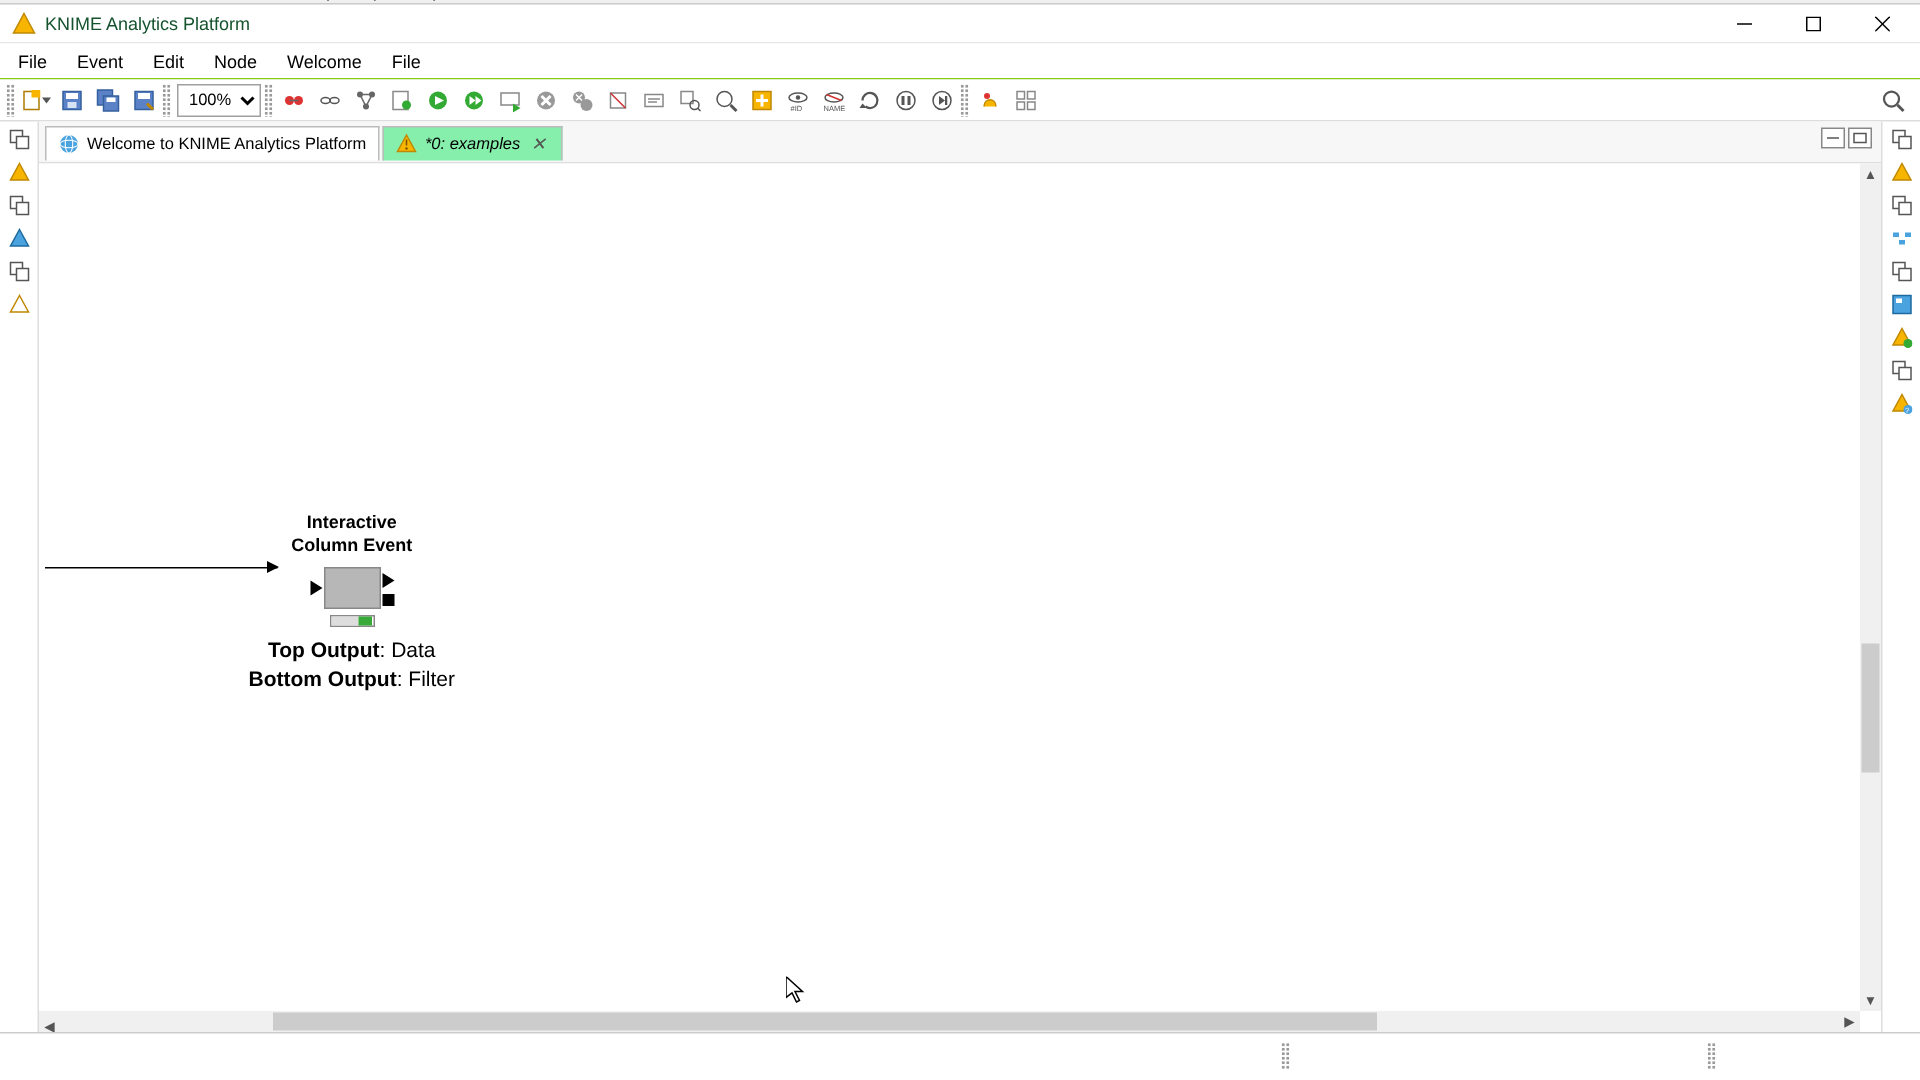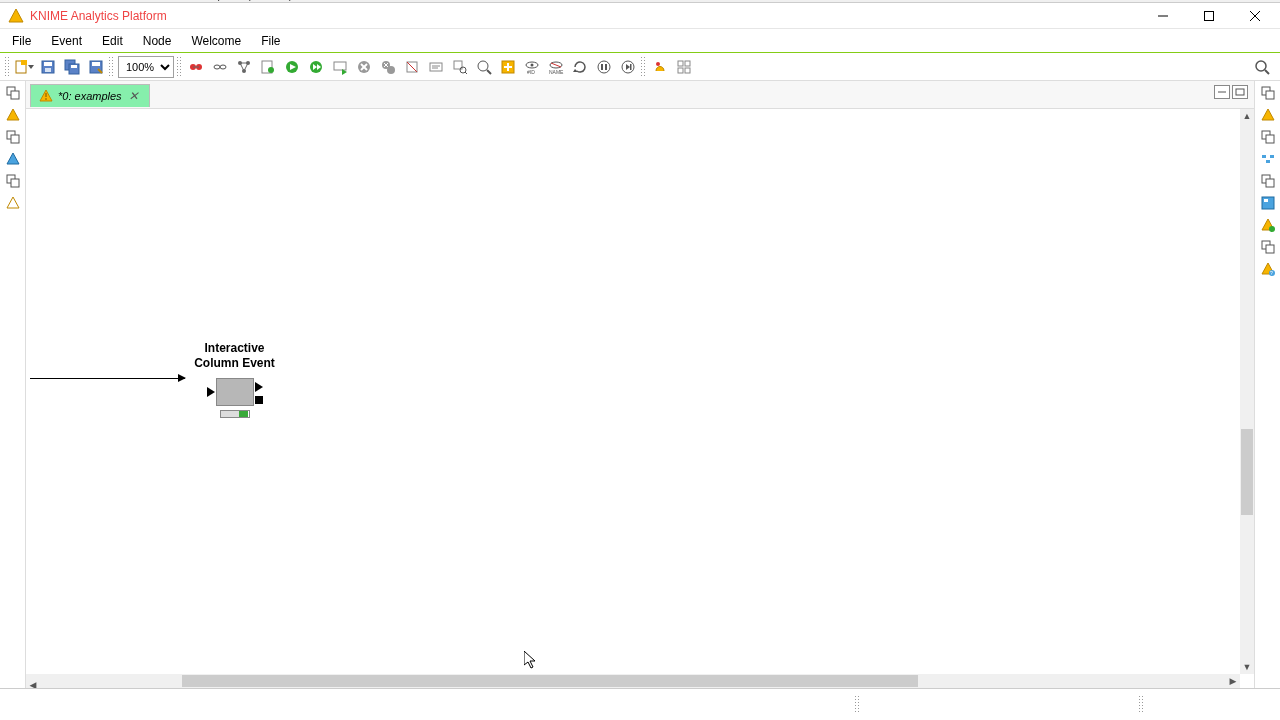--- a/index.html
+++ b/index.html
@@ -5,21 +5,21 @@
 * { margin:0; padding:0; box-sizing:border-box; font-family:"Segoe UI",Tahoma,sans-serif; }
 body { background:#fff; width:1280px; height:720px; overflow:hidden; position:relative; }
 
 
 .crumb-peek { height:3px; background:#f0f0f0; border-bottom:1px solid #ccc; position:relative; overflow:hidden; }
 .crumb-peek span { position:absolute; top:-13px; font-size:12px; color:#444; }
 
 
 .titlebar { height:26px; background:#fff; display:flex; align-items:center; padding:0 2px 0 8px; border-bottom:1px solid #e6e6e6; }
 .titlebar .app-icon { width:16px; height:16px; margin-right:6px; }
-.titlebar .title { font-size:12px; color:#ef4444; flex:0 0 auto; }
+.titlebar .title { font-size:12px; color:#14532d; flex:0 0 auto; }
 .titlebar .spacer { flex:1; }
 .win-btn { width:46px; height:26px; display:flex; align-items:center; justify-content:center; cursor:default; }
 
 
 .menubar { height:24px; display:flex; align-items:center; padding:0 2px; background:#fff; border-bottom:1px solid #84cc16; }
 .menubar .mitem { padding:3px 10px; font-size:12px; color:#000; cursor:default; }
 
 
 .toolbar { height:28px; display:flex; align-items:center; padding:0 4px; background:#fff; border-bottom:1px solid #ddd; position:relative; }
 .toolbar .grip { width:6px; height:22px; background-image:radial-gradient(#999 1px, transparent 1px); background-size:3px 3px; margin-right:2px; }
@@ -339,20 +339,28 @@
       </div>
     <div class="minview">
         <svg width="14" height="14">
           <polygon points="7,1 13,12 1,12" fill="#fff" stroke="#c08800"></polygon>
         </svg>
       </div>
   </div>
 
   <div class="editor">
     <div class="tabrow">
+      <div class="etab">
+        <svg width="14" height="14">
+            <circle cx="7" cy="7" r="6" fill="#4aa3df"></circle>
+            <ellipse cx="7" cy="7" rx="6" ry="2.5" fill="none" stroke="#fff" stroke-width="0.7"></ellipse>
+            <ellipse cx="7" cy="7" rx="2.5" ry="6" fill="none" stroke="#fff" stroke-width="0.7"></ellipse>
+          </svg>
+        <span>Welcome to KNIME Analytics Platform</span>
+      </div>
       <div class="etab dirty">
         <svg width="14" height="14">
             <polygon points="7,1 13,12 1,12" fill="#f7b500" stroke="#c08800"></polygon>
             <line x1="7" y1="4" x2="7" y2="8" stroke="#7a5200"></line>
             <circle cx="7" cy="10" r="0.8" fill="#7a5200"></circle>
           </svg>
         <span>*0: examples</span>
         <span class="close">✕</span>
       </div>
       <div class="tab-ctrl">
@@ -377,20 +385,24 @@
         <div class="nbody">
           <div class="pin-in"></div>
           <div class="pin-out"></div>
           <div class="pin-out2"></div>
         </div>
         <div class="status">
             <span class="s1"></span>
             <span class="s2"></span>
             <span class="s3"></span>
           </div>
+        <div class="anno">
+          <b>Top Output</b><span>: Data</span><br>
+          <b>Bottom Output</b><span>: Filter</span>
+        </div>
       </div>
 
       <svg class="cursor" width="16" height="20">
           <polygon points="0,0 0,14 4,11 7,17 9,16 6,10 11,10" fill="#fff" stroke="#000"></polygon>
         </svg>
 
       <div class="vscroll">
         <div class="arr">▲</div>
         <div class="track">
             <div class="thumb"></div>

